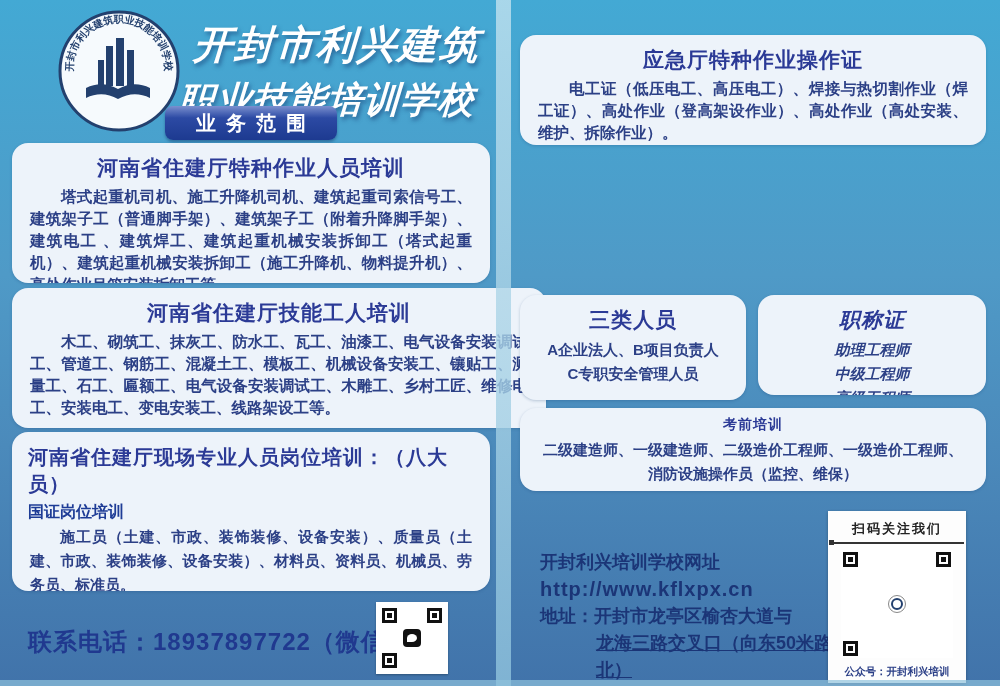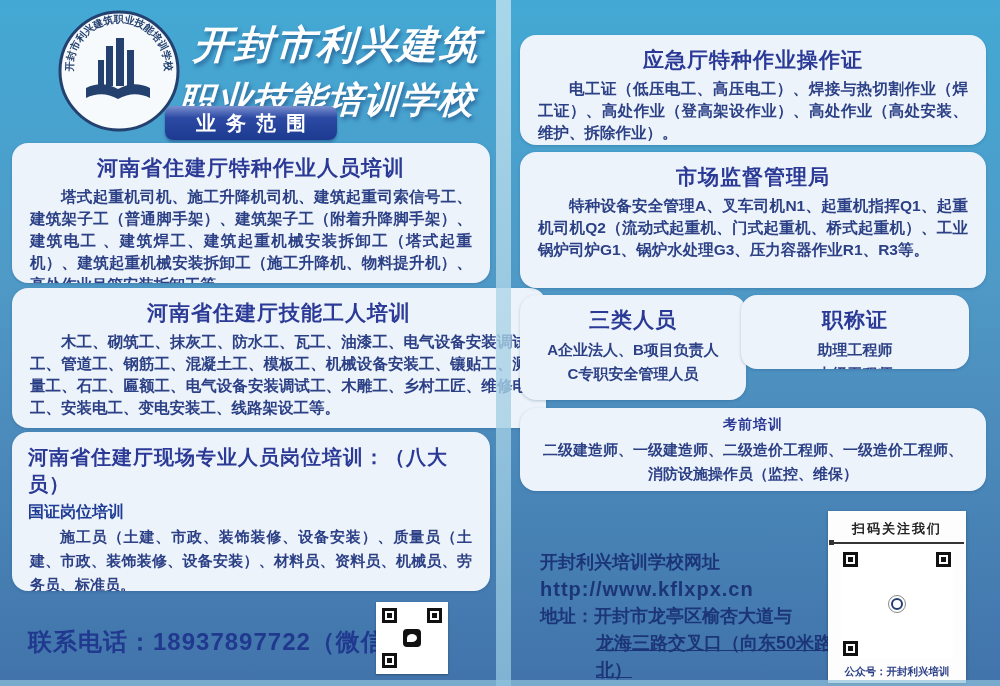--- a/index.html
+++ b/index.html
@@ -44,21 +44,21 @@
   .p-l3 h2 { text-align:left; margin:12px 16px 2px; font-size:20px; }
   .p-l3 h3 { color:#1e3c96; font-size:16px; font-weight:bold; margin:4px 16px 0; }
   .p-l3 p  { font-size:15px; line-height:24px; }
 
   .phone-left { position:absolute; left:28px; top:626px; font-size:24px; font-weight:bold;
                 color:#20398f; letter-spacing:1px; }
 
   .p-r1 { left:9px;  top:35px;  width:466px; height:110px; }
   .p-r2 { left:9px;  top:152px; width:466px; height:136px; }
   .p-r3 { left:9px;  top:295px; width:226px; height:105px; }
-  .p-r4 { left:230px; top:295px; width:228px; height:74px; }
+  .p-r4 { left:247px; top:295px; width:228px; height:100px;font-style:italic; }
   .p-r5 { left:9px;  top:408px; width:466px; height:83px; }
   .p-r5 h2 { margin-top:8px; font-size:14px; }
   .p-r5 p { text-align:center; text-indent:0; font-size:15px; line-height:24px; margin-top:2px; }
   .panel .center-lines { text-align:center; font-size:15px; font-weight:600;
                          line-height:24px; margin-top:2px; }
 
   
   .info { position:absolute; left:29px; top:549px; width:300px; color:#1b3577;
           font-weight:bold; font-size:18px; line-height:27px; }
   .info .url { font-size:20px; letter-spacing:1px; }
@@ -159,24 +159,20 @@
 
   <div class="divider"></div>
 
   <div class="page page-right">
 
     <section class="panel p-r1">
       <h2>应急厅特种作业操作证</h2>
       <p>电工证（低压电工、高压电工）、焊接与热切割作业（焊工证）、高处作业（登高架设作业）、高处作业（高处安装、维护、拆除作业）。</p>
     </section>
 
-    <section class="panel p-r2">
-      <h2>市场监督管理局</h2>
-      <p>特种设备安全管理A、叉车司机N1、起重机指挥Q1、起重机司机Q2（流动式起重机、门式起重机、桥式起重机）、工业锅炉司炉G1、锅炉水处理G3、压力容器作业R1、R3等。</p>
-    </section>
 
     <section class="panel p-r3">
       <h2>三类人员</h2>
       <div class="center-lines">
         <div>A企业法人、B项目负责人</div>
         <div>C专职安全管理人员</div>
       </div>
     </section>
 
     <section class="panel p-r4">

